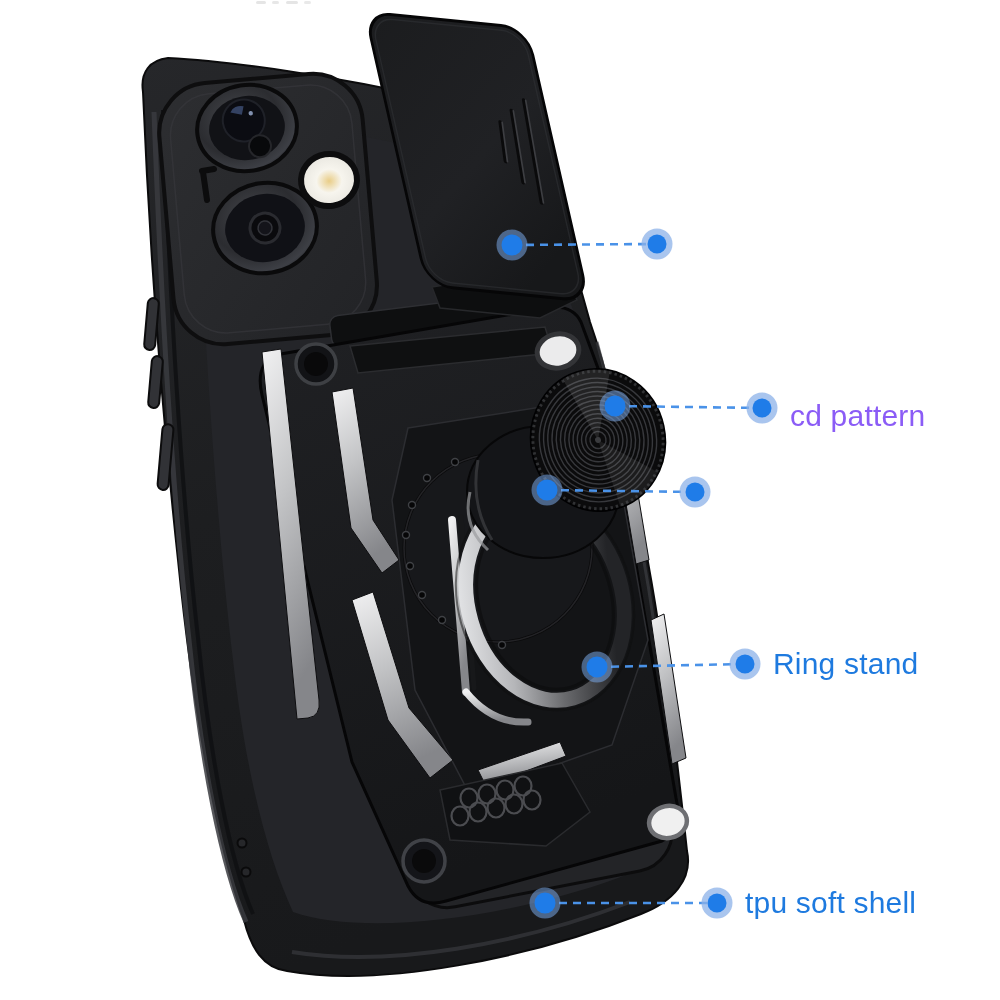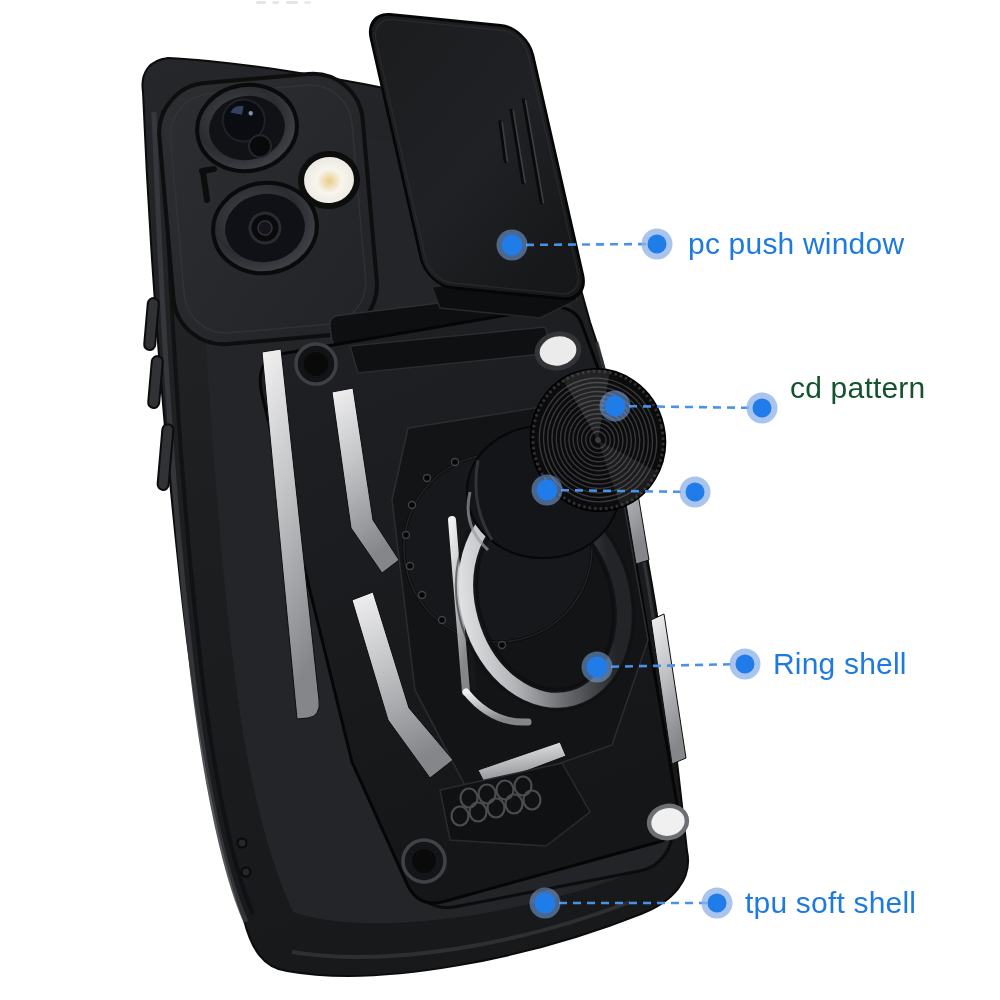--- a/index.html
+++ b/index.html
@@ -267,27 +267,26 @@
       <line x1="512" y1="245" x2="657" y2="244" stroke="#4a92e8" stroke-width="2.6" stroke-dasharray="8 6"></line>
       <line x1="615" y1="406" x2="762" y2="408" stroke="#4a92e8" stroke-width="2.6" stroke-dasharray="8 6"></line>
       <line x1="547" y1="490" x2="695" y2="492" stroke="#4a92e8" stroke-width="2.6" stroke-dasharray="8 6"></line>
       <line x1="597" y1="667" x2="745" y2="664" stroke="#4a92e8" stroke-width="2.6" stroke-dasharray="8 6"></line>
       <line x1="545" y1="903" x2="717" y2="903" stroke="#4a92e8" stroke-width="2.6" stroke-dasharray="8 6"></line>
     </svg>
 
   <div class="layer" id="callout-layer">
       <div class="dot" style="left: 512px; top: 245px; width: 21px; height: 21px; background: rgb(31, 124, 232); box-shadow: rgba(120, 165, 228, 0.55) 0px 0px 0px 5px;"></div>
       <div class="dot" style="left: 657px; top: 244px; width: 19px; height: 19px; background: rgb(31, 124, 232); box-shadow: rgba(140, 178, 232, 0.75) 0px 0px 0px 6px;"></div>
-      <div class="callout-label" style="left: 688px; top: 244px; color: rgb(30, 122, 223);">pc push window</div>
       <div class="dot" style="left: 615px; top: 406px; width: 21px; height: 21px; background: rgb(31, 124, 232); box-shadow: rgba(120, 165, 228, 0.55) 0px 0px 0px 5px;"></div>
       <div class="dot" style="left: 762px; top: 408px; width: 19px; height: 19px; background: rgb(31, 124, 232); box-shadow: rgba(140, 178, 232, 0.75) 0px 0px 0px 6px;"></div>
-      <div class="callout-label" style="left: 790px; top: 388px; color: #14532d;">cd pattern</div>
+      <div class="callout-label" style="left: 790px; top: 416px; color: #8b5cf6;">cd pattern</div>
       <div class="dot" style="left: 547px; top: 490px; width: 21px; height: 21px; background: rgb(31, 124, 232); box-shadow: rgba(120, 165, 228, 0.55) 0px 0px 0px 5px;"></div>
       <div class="dot" style="left: 695px; top: 492px; width: 19px; height: 19px; background: rgb(31, 124, 232); box-shadow: rgba(140, 178, 232, 0.75) 0px 0px 0px 6px;"></div>
       <div class="dot" style="left: 597px; top: 667px; width: 21px; height: 21px; background: rgb(31, 124, 232); box-shadow: rgba(120, 165, 228, 0.55) 0px 0px 0px 5px;"></div>
       <div class="dot" style="left: 745px; top: 664px; width: 19px; height: 19px; background: rgb(31, 124, 232); box-shadow: rgba(140, 178, 232, 0.75) 0px 0px 0px 6px;"></div>
-      <div class="callout-label" style="left: 773px; top: 664px; color: rgb(30, 122, 223);">Ring shell</div>
+      <div class="callout-label" style="left: 773px; top: 664px; color: rgb(30, 122, 223);">Ring stand</div>
       <div class="dot" style="left: 545px; top: 903px; width: 21px; height: 21px; background: rgb(31, 124, 232); box-shadow: rgba(120, 165, 228, 0.55) 0px 0px 0px 5px;"></div>
       <div class="dot" style="left: 717px; top: 903px; width: 19px; height: 19px; background: rgb(31, 124, 232); box-shadow: rgba(140, 178, 232, 0.75) 0px 0px 0px 6px;"></div>
       <div class="callout-label" style="left: 745px; top: 903px; color: rgb(30, 122, 223);">tpu soft shell</div>
     </div>
 
 </div>
 
 </body></html>

